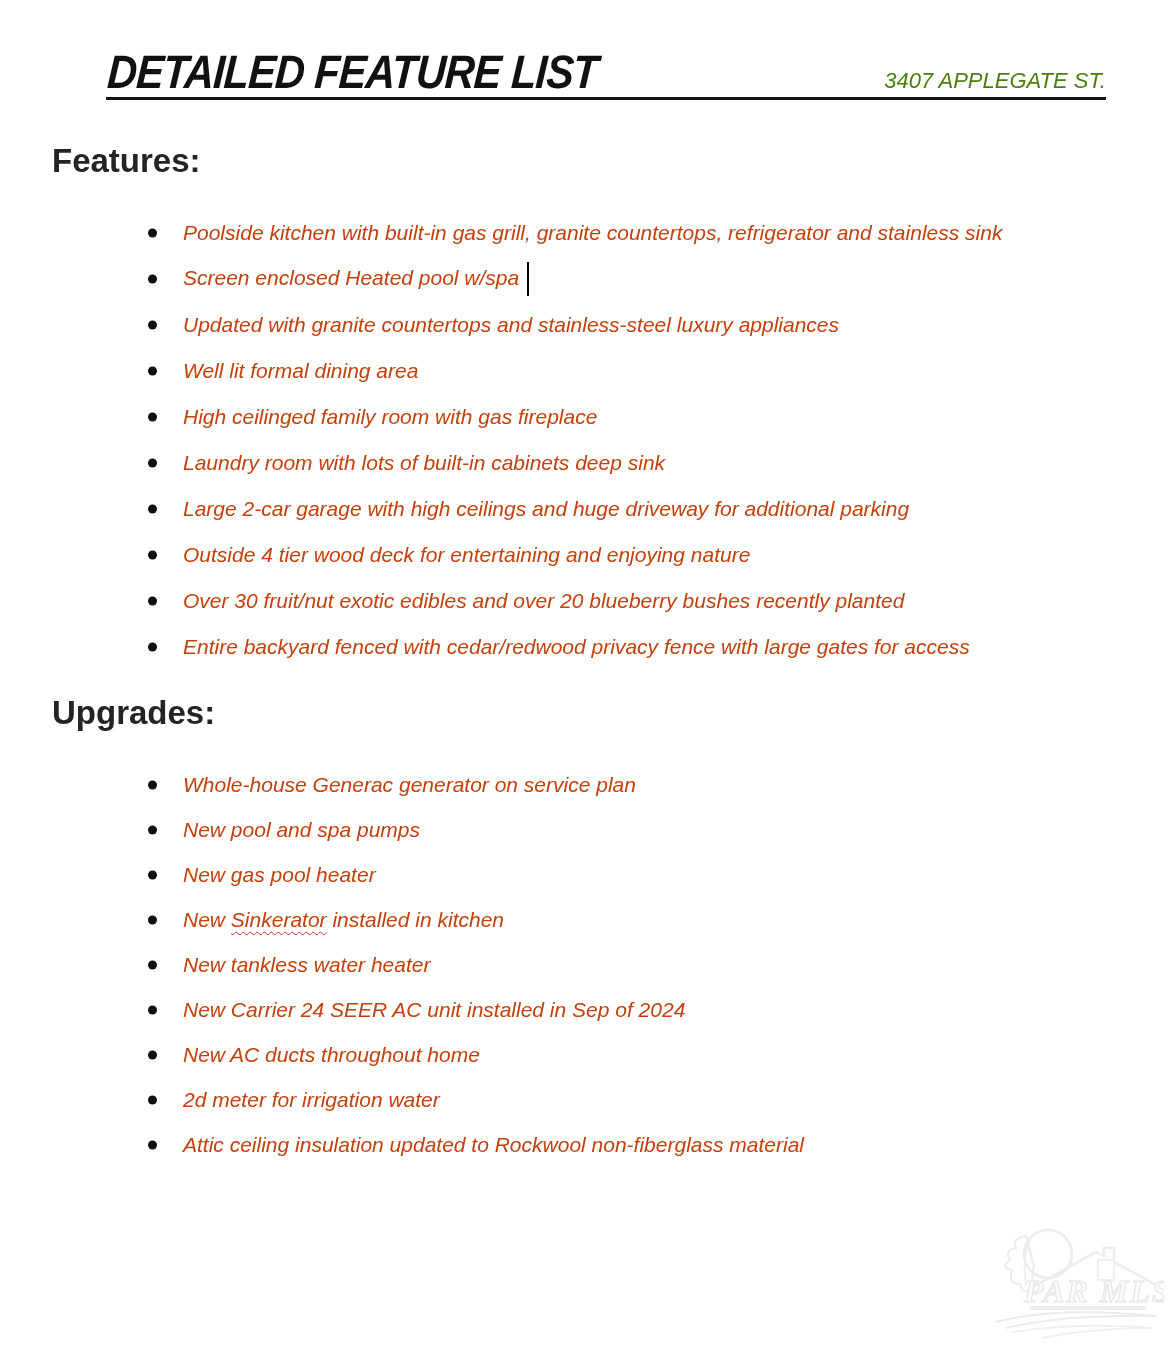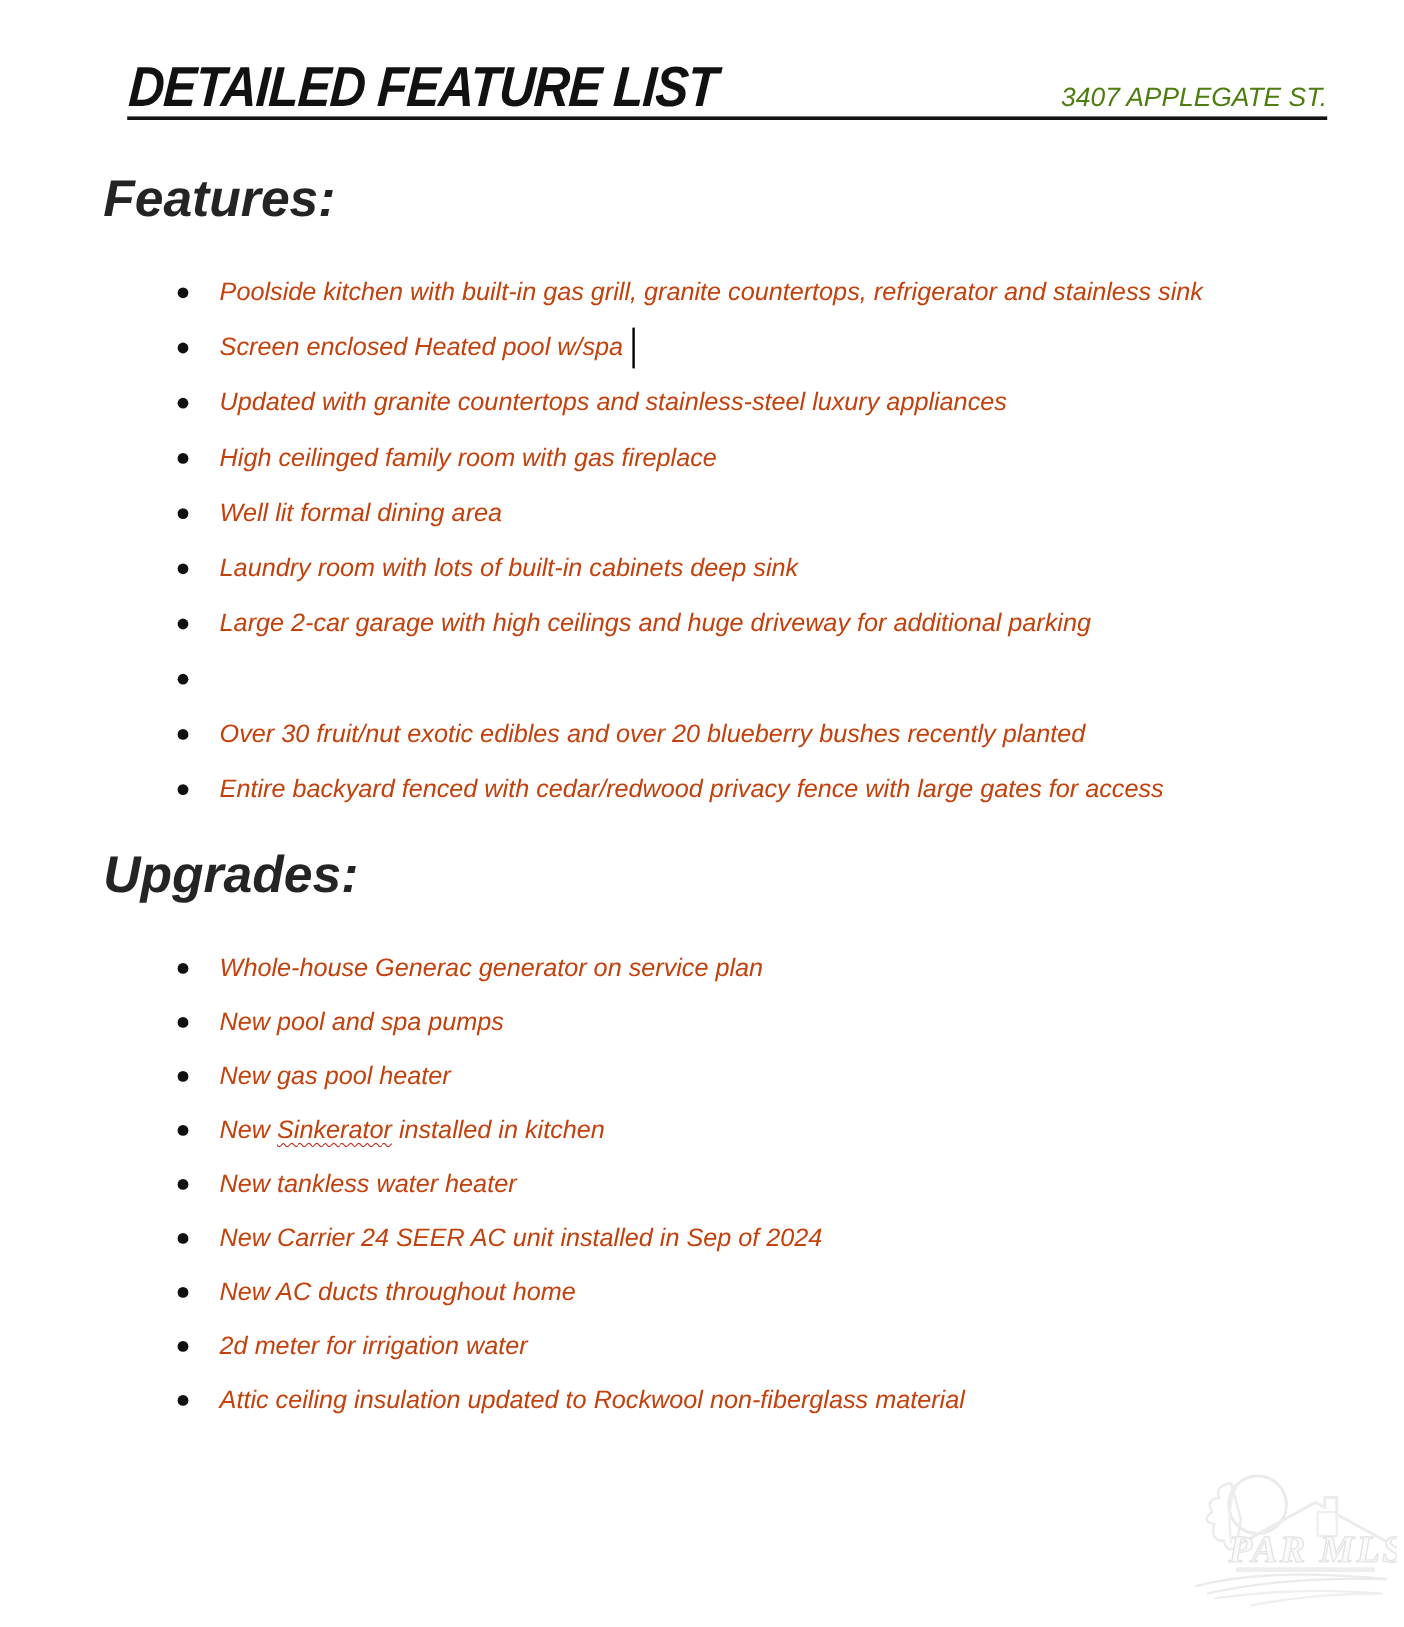--- a/index.html
+++ b/index.html
@@ -43,24 +43,23 @@
     font-size: 22px;
     color: #4d7c0f;
     padding-bottom: 1px;
     white-space: nowrap;
   }
 
   
   .section-heading {
     font-family: "Liberation Sans", sans-serif;
     font-weight: bold;
-    font-style: italic;
-    font-size: 43px;
+    font-size: 33px;
     color: #242424;
-    margin-left: 86px;
+    margin-left: 52px;
   }
   #section-features .section-heading { margin-top: 42px; }
   #section-upgrades .section-heading { margin-top: 24px; }
 
   
   ul.feature-list {
     list-style: none;
     margin: 30px 0 0 148px;
   }
   ul.feature-list li {
@@ -128,36 +127,37 @@
         <li>
           <span class="dot"></span>
           <span class="item-text">Screen enclosed Heated pool w/spa<span class="text-cursor"></span></span>
         </li>
         <li>
           <span class="dot"></span>
           <span class="item-text">Updated with granite countertops and stainless-steel luxury appliances</span>
         </li>
         <li>
           <span class="dot"></span>
+          <span class="item-text">Well lit formal dining area</span>
+        </li>
+        <li>
+          <span class="dot"></span>
           <span class="item-text">High ceilinged family room with gas fireplace</span>
         </li>
         <li>
           <span class="dot"></span>
-          <span class="item-text">Well lit formal dining area</span>
-        </li>
-        <li>
-          <span class="dot"></span>
           <span class="item-text">Laundry room with lots of built-in cabinets deep sink</span>
         </li>
         <li>
           <span class="dot"></span>
           <span class="item-text">Large 2-car garage with high ceilings and huge driveway for additional parking</span>
         </li>
         <li>
           <span class="dot"></span>
+          <span class="item-text">Outside 4 tier wood deck for entertaining and enjoying nature</span>
         </li>
         <li>
           <span class="dot"></span>
           <span class="item-text">Over 30 fruit/nut exotic edibles and over 20 blueberry bushes recently planted</span>
         </li>
         <li>
           <span class="dot"></span>
           <span class="item-text">Entire backyard fenced with cedar/redwood privacy fence with large gates for access</span>
         </li>
       </ul>

